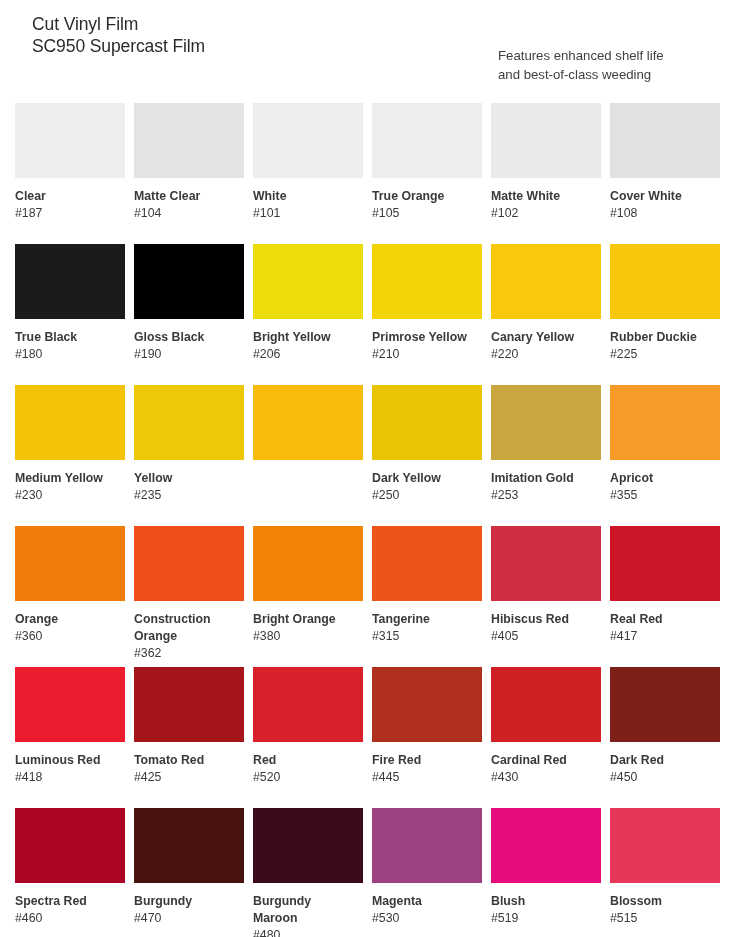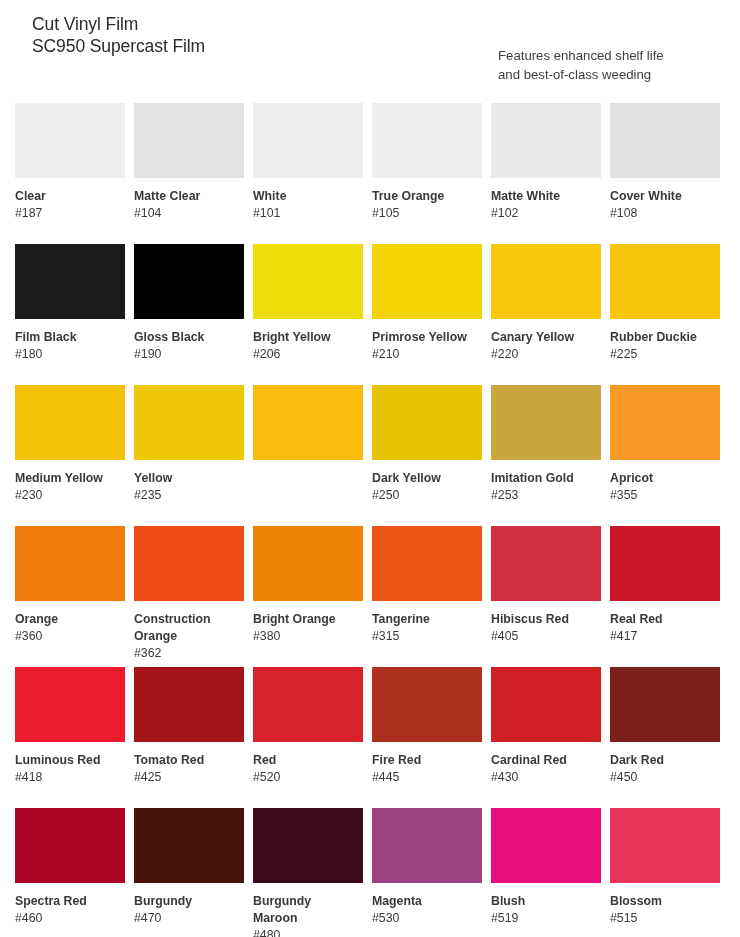--- a/index.html
+++ b/index.html
@@ -146,21 +146,21 @@
       <div class="swatch-cell">
         <div class="swatch-chip" style="background-color: rgb(224, 225, 226);"></div>
         <div class="swatch-meta">
           <div class="swatch-name">Cover White</div>
           <div class="swatch-code">#108</div>
         </div>
       </div>
       <div class="swatch-cell">
         <div class="swatch-chip" style="background-color: rgb(28, 26, 26);"></div>
         <div class="swatch-meta">
-          <div class="swatch-name">Film Black</div>
+          <div class="swatch-name">True Black</div>
           <div class="swatch-code">#180</div>
         </div>
       </div>
       <div class="swatch-cell">
         <div class="swatch-chip" style="background-color: rgb(0, 0, 0);"></div>
         <div class="swatch-meta">
           <div class="swatch-name">Gloss Black</div>
           <div class="swatch-code">#190</div>
         </div>
       </div>

